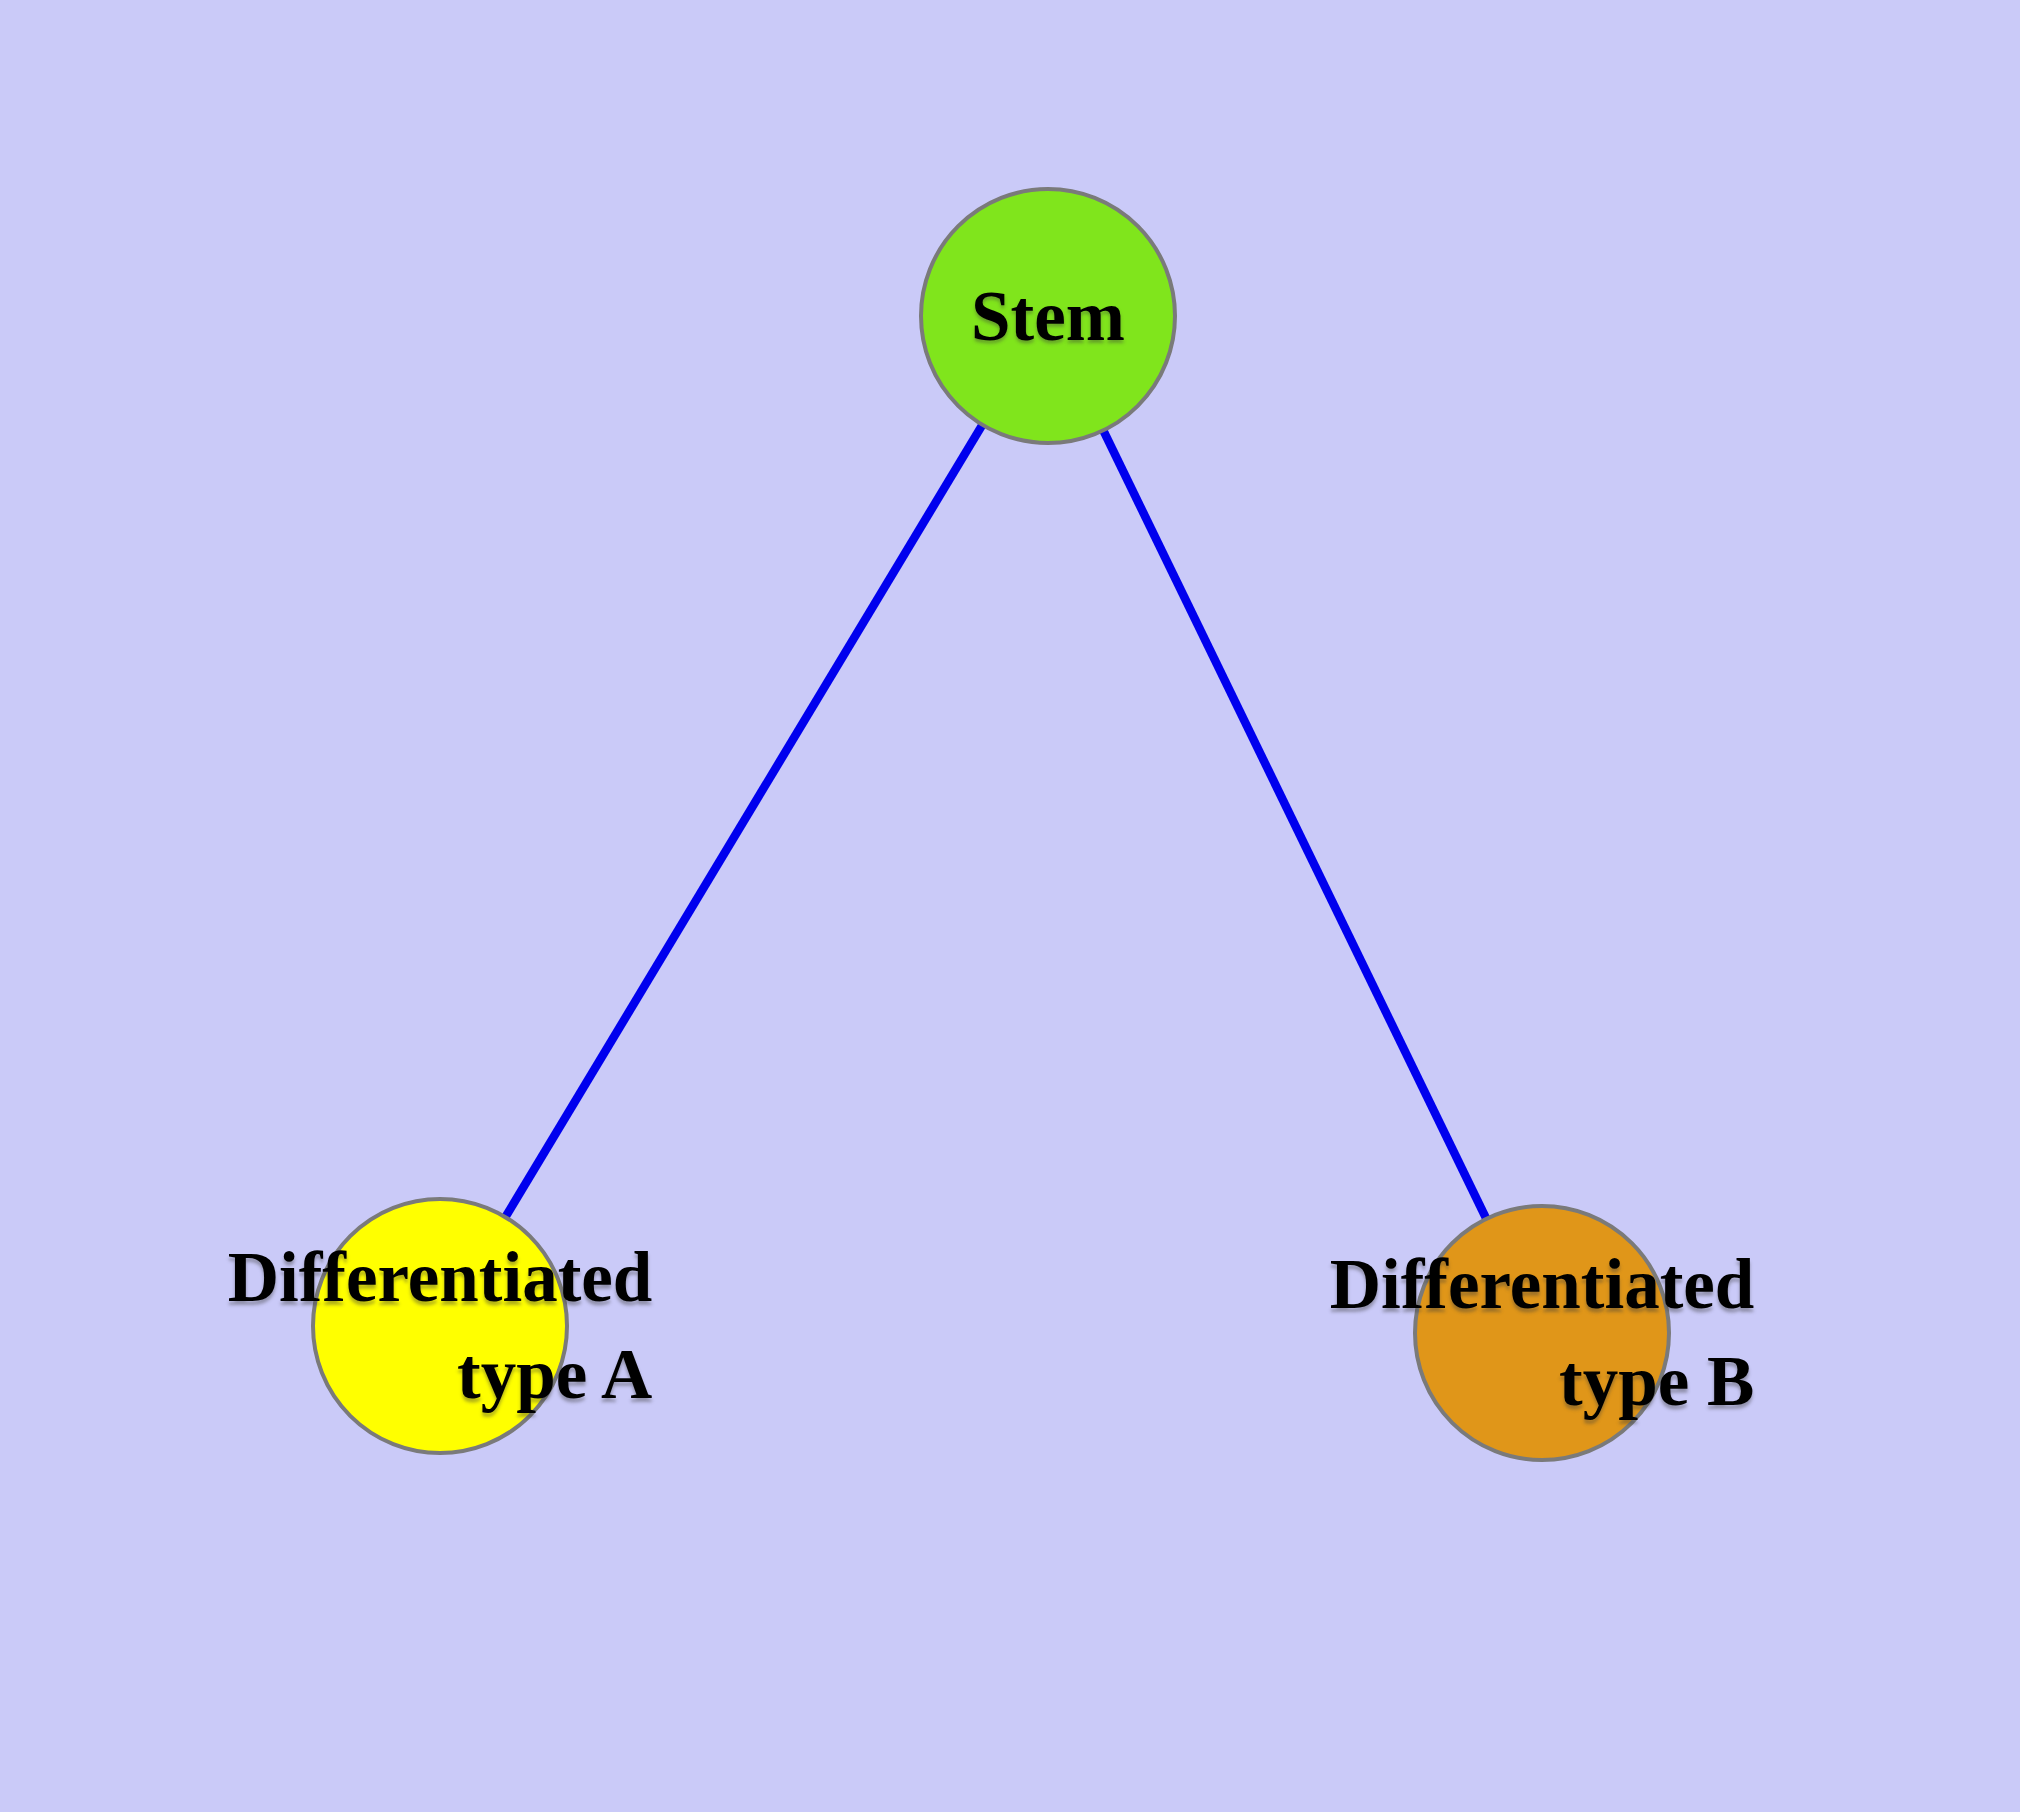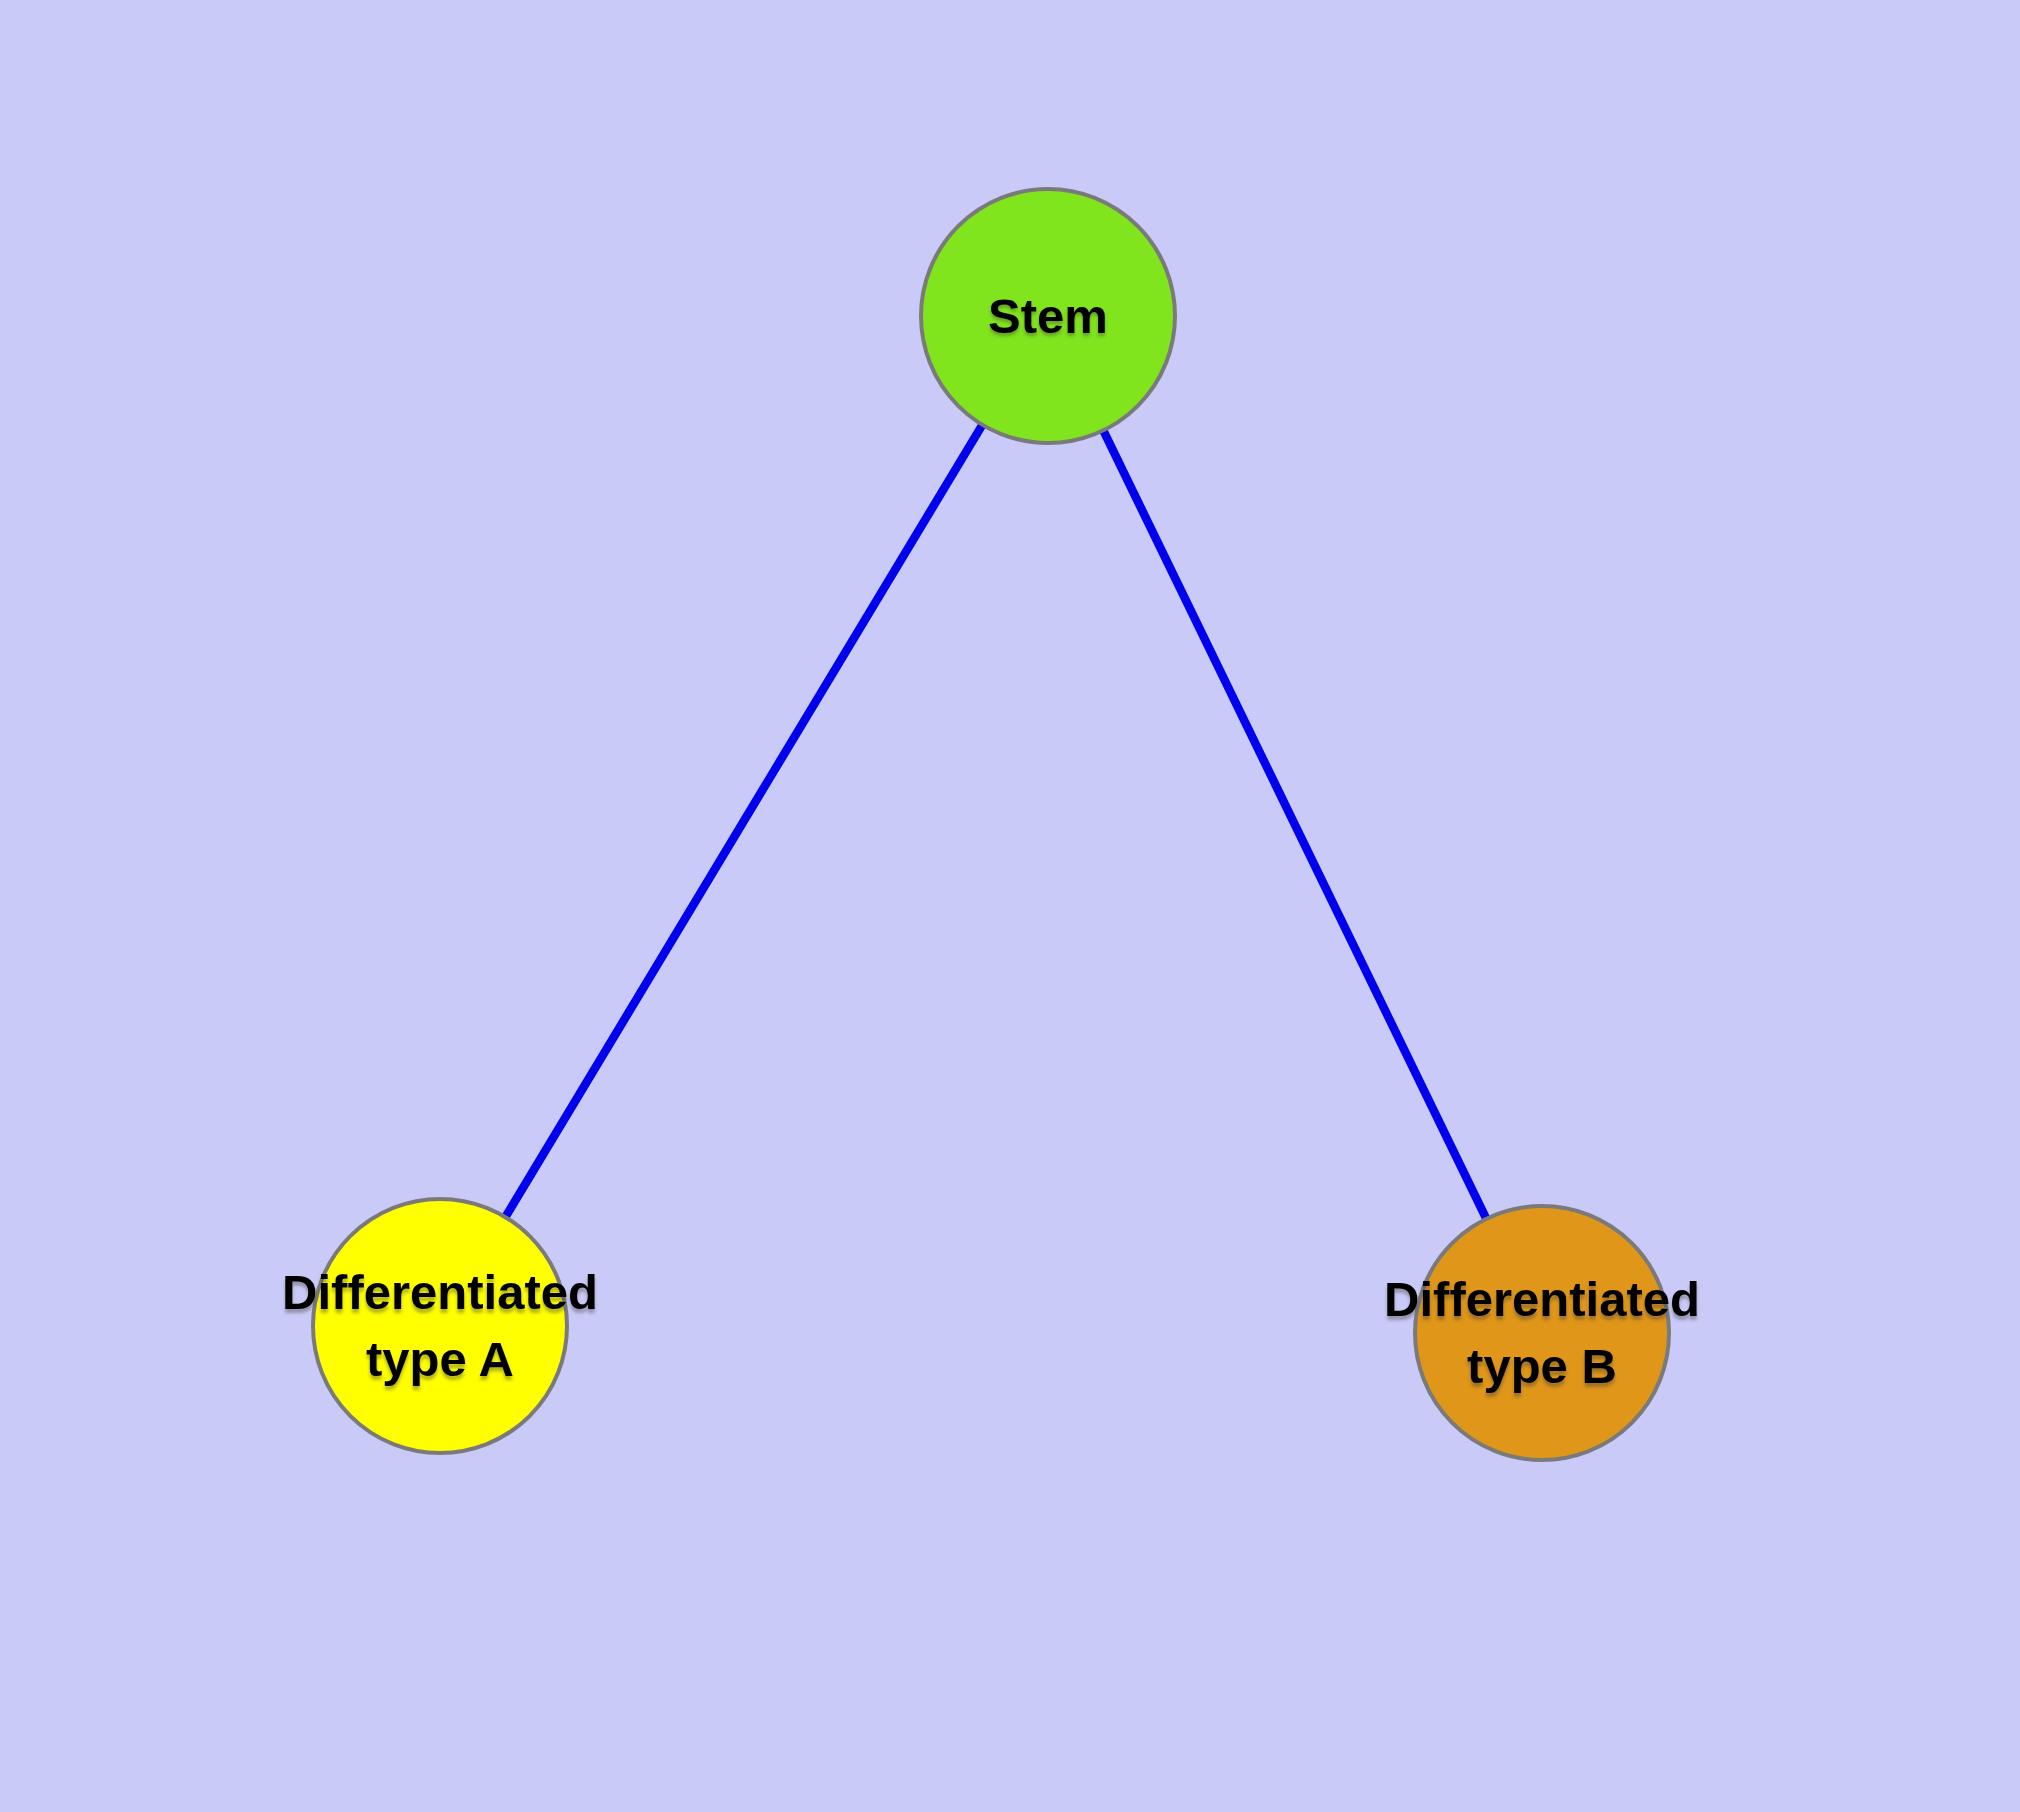--- a/index.html
+++ b/index.html
@@ -30,27 +30,27 @@
   }
   .circle {
     position: absolute;
     box-sizing: border-box;
     border: 4.2px solid var(--node-border, #7A7A7A);
     border-radius: 50%;
   }
   .label {
     position: absolute;
     transform: translate(-50%, -50%);
-    font-family: Liberation Sans, sans-serif;
+    font-family: Liberation Serif, serif;
     font-weight: bold;
-    font-size: 49px;
+    font-size: 71px;
     line-height: 1.36;
     color: var(--label-text, #000000);
     white-space: pre-line;
-    text-align: center;
+    text-align: right;
     width: max-content;
     text-shadow: 0 3.4px 3.4px rgba(60, 60, 60, 0.40);
   }
 </style>
 </head>
 <body>
 
 <div class="canvas">
 
   <svg class="edges" viewBox="0 0 2384 2138" xmlns="http://www.w3.org/2000/svg">

